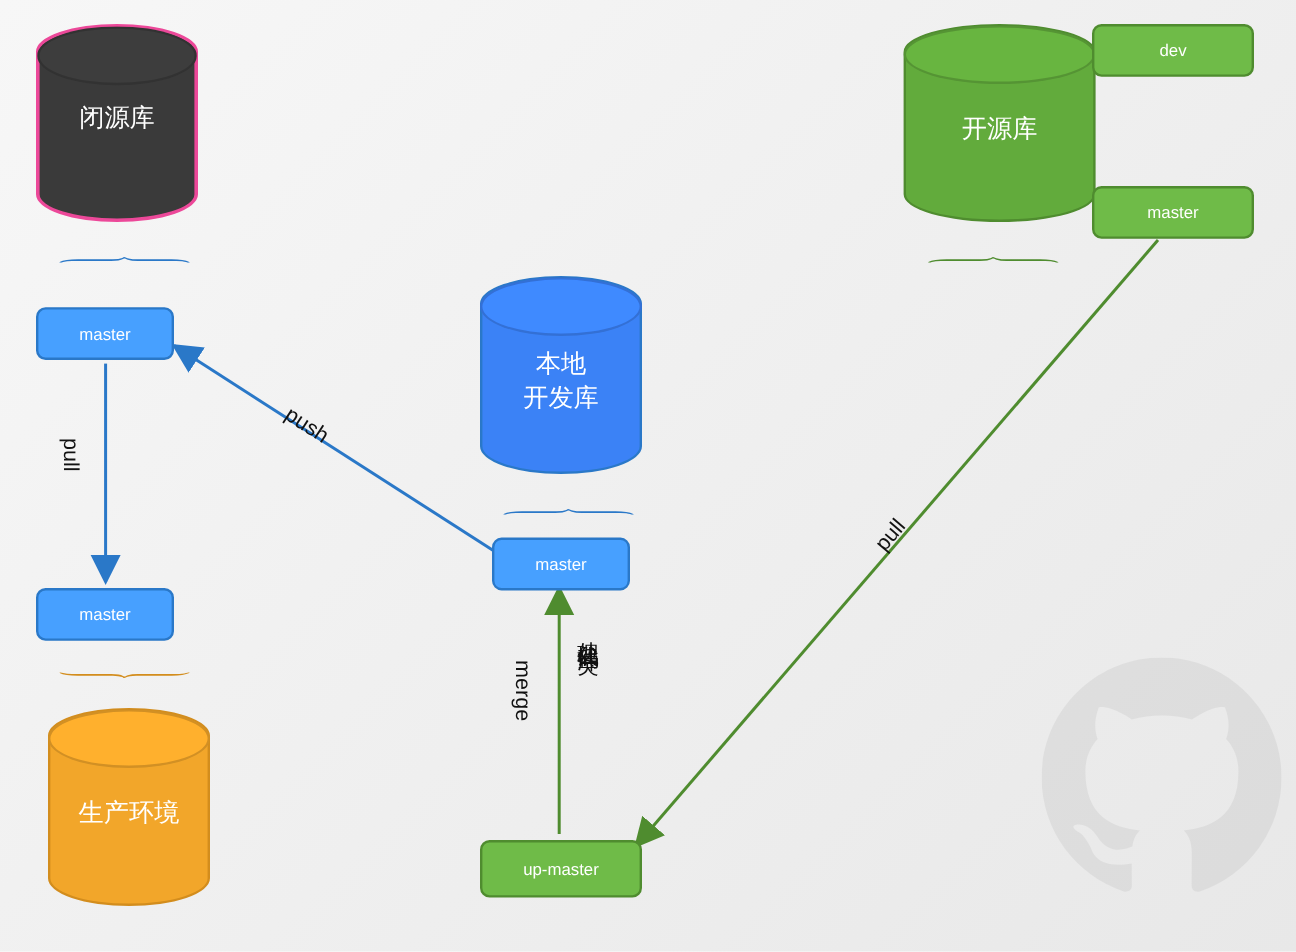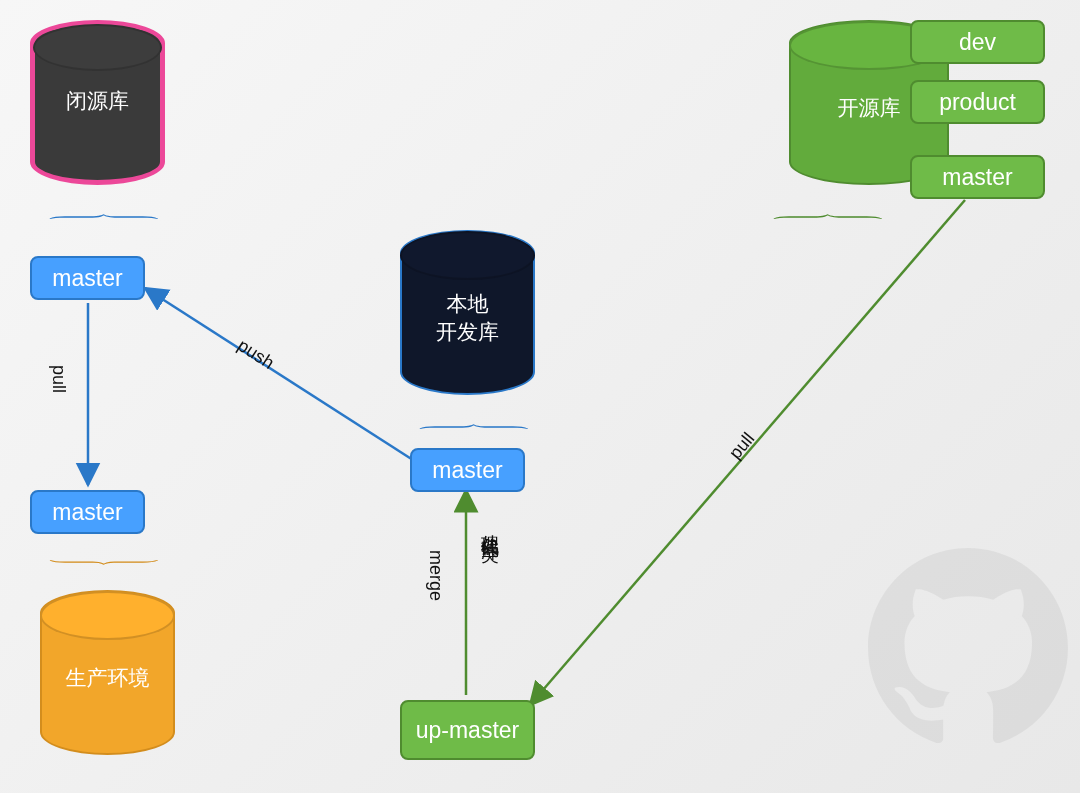--- a/index.html
+++ b/index.html
@@ -29,34 +29,34 @@
     border: 2px solid rgba(0,0,0,.18);
   }
   .cyl-label {
     position: absolute;
     width: 100%;
     text-align: center;
     color: #fff;
     font-size: 21px;
     line-height: 1.35;
   }
-  .cyl-dark   { background: #3a3a3a; border: 5px solid #ec4899; }
-  .cyl-blue   { background: #0f172a; border: 2px solid #2a78c8; }
+  .cyl-dark   { background: #3a3a3a; border: 3px solid #ec4899; }
+  .cyl-blue   { background: #3b82f6; border: 2px solid #2a78c8; }
   .cyl-orange { background: #f2a62a; border: 2px solid #d38d1d; }
   .cyl-green  { background: #62ab3c; border: 2px solid #4f8c2f; }
 
   
   .rbox {
     position: absolute;
     border-radius: 8px;
     display: flex;
     align-items: center;
     justify-content: center;
     color: #fff;
-    font-size: 23px;
+    font-size: 14px;
     padding: 0 8px;
   }
   .rbox-blue  { background: #47a0ff; border: 2px solid #2a78c8; }
   .rbox-green { background: #6fbb48; border: 2px solid #4f8c2f; }
 
   
   .brace {
     position: absolute;
     font-size: 38px;
     letter-spacing: -12px;
@@ -162,29 +162,28 @@
 开发库</div>
   </div>
   <div class="brace brace-blue" style="left:446px; top:398px;">︷</div>
   <div class="rbox rbox-blue" style="left:410px; top:448px; width:115px; height:44px;">master</div>
 
   <div class="elabel rot" style="left:245px; top:335px; transform: rotate(33deg);">push</div>
 
   <div class="elabel vert" style="left:425px; top:550px;">merge</div>
   <div class="elabel vertlr" style="left:478px; top:520px; letter-spacing:2px;">处理代码冲突</div>
 
-  <div class="rbox rbox-green" style="left:400px; top:700px; width:135px; height:60px;">up-master</div>
+  <div class="rbox rbox-green" style="left:400px; top:700px; width:135px; height:48px;">up-master</div>
 
-  <div class="cyl cyl-green" style="left:789px; top:20px; width:160px; height:165px;">
+  <div class="cyl cyl-green" style="left:753px; top:20px; width:160px; height:165px;">
     <div class="cyl-label" style="top:72px;">开源库</div>
   </div>
   <div class="brace brace-green" style="left:800px; top:188px;">︷</div>
 
   <div class="rbox rbox-green" style="left:910px; top:20px; width:135px; height:44px;">dev</div>
-  <div class="rbox rbox-green" style="left:910px; top:80px; width:135px; height:44px;">product</div>
   <div class="rbox rbox-green" style="left:910px; top:155px; width:135px; height:44px;">master</div>
 
   <div class="elabel rot" style="left:725px; top:450px; transform: rotate(-50deg);">pull</div>
 
   <div class="watermark-logo">
     <svg viewBox="0 0 16 16">
         <path fill="#888" d="M8 0C3.58 0 0 3.58 0 8c0 3.54 2.29 6.53 5.47 7.59.4.07.55-.17.55-.38 0-.19-.01-.82-.01-1.49-2.01.37-2.53-.49-2.69-.94-.09-.23-.48-.94-.82-1.13-.28-.15-.68-.52-.01-.53.63-.01 1.08.58 1.23.82.72 1.21 1.87.87 2.33.66.07-.52.28-.87.51-1.07-1.78-.2-3.64-.89-3.64-3.95 0-.87.31-1.59.82-2.15-.08-.2-.36-1.02.08-2.12 0 0 .67-.21 2.2.82.64-.18 1.32-.27 2-.27.68 0 1.36.09 2 .27 1.53-1.04 2.2-.82 2.2-.82.44 1.1.16 1.92.08 2.12.51.56.82 1.27.82 2.15 0 3.07-1.87 3.75-3.65 3.95.29.25.54.73.54 1.48 0 1.07-.01 1.93-.01 2.2 0 .21.15.46.55.38A8.013 8.013 0 0016 8c0-4.42-3.58-8-8-8z"></path>
       </svg>
   </div>
 

